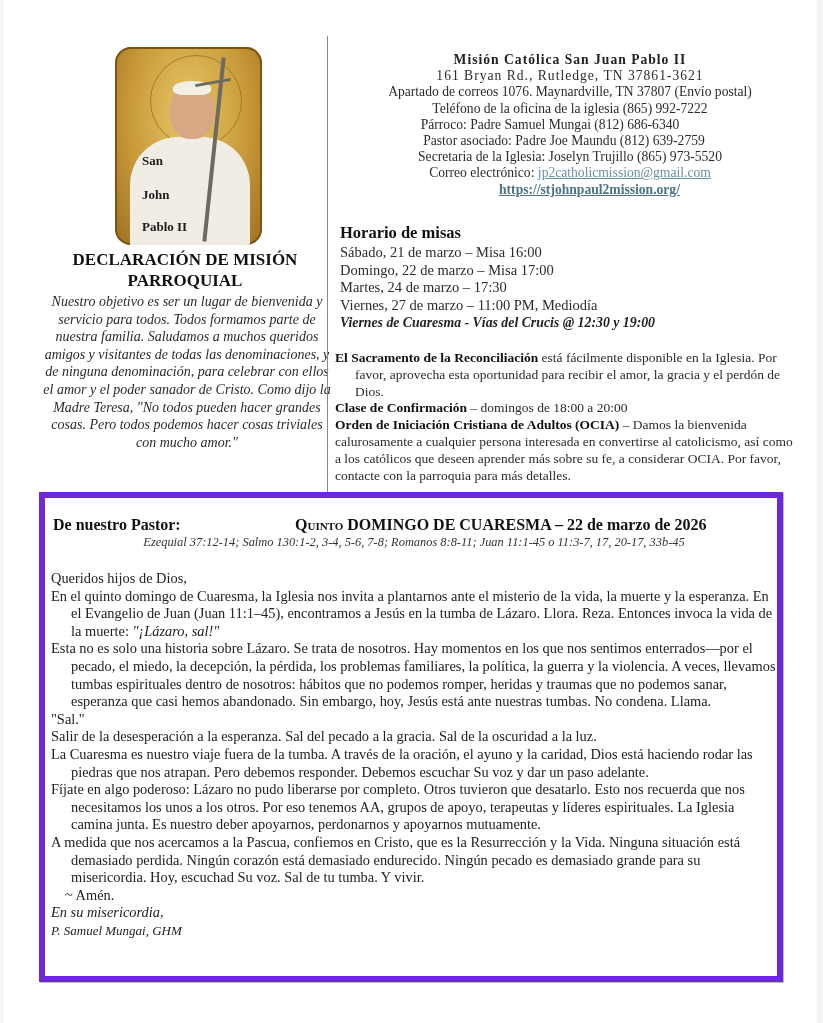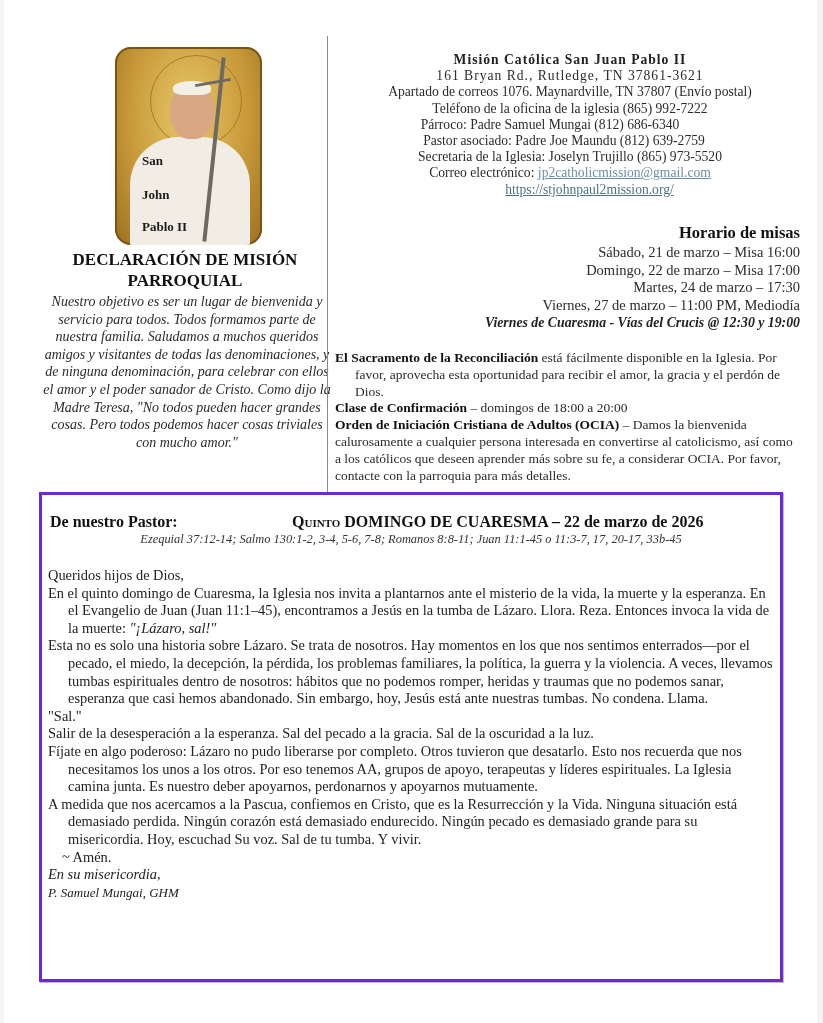--- a/index.html
+++ b/index.html
@@ -33,33 +33,33 @@
 
   .vdivider { position:absolute; left:327px; top:36px; width:1px; height:456px; background:#8a8a8a; }
 
   
   .contact { position:absolute; left:340px; top:52px; width:460px; text-align:center; font-size:13.6px; line-height:16.2px; color:#2b2b2b; }
   .contact .org { font-weight:bold; letter-spacing:1px; font-size:13.6px; color:#222; }
   .contact .addr { letter-spacing:1px; }
   .contact .indent-a { position:relative; left:-20px; }
   .contact .indent-b { position:relative; left:-6px; }
   .contact .email { color:#6b8fa3; text-decoration:underline; }
-  .contact .web { color:#4d7185; font-weight:normal; text-decoration:underline;padding-left:39px; }
+  .contact .web { color:#4d7185; font-weight:bold; text-decoration:underline;padding-left:39px; }
 
-  .mass { position:absolute; left:340px; top:222px; width:460px; text-align:right; font-size:14.5px; line-height:17.6px; color:#2b2b2b; }
+  .mass { position:absolute; left:340px; top:222px; width:460px; text-align:left; font-size:14.5px; line-height:17.6px; color:#2b2b2b; }
   .mass .mass-title { font-weight:bold; font-size:16.5px; line-height:22px; color:#111; }
   .mass .lent { font-weight:bold; font-style:italic; font-size:13.8px; color:#222; }
 
   .notices { position:absolute; left:335px; top:350px; width:460px; font-size:13.5px; line-height:16.8px; color:#2b2b2b; }
   .notices p { margin:0; }
   .notices .hang { padding-left:20px; text-indent:-20px; }
   .notices b { color:#111; }
 
   
-  .pastor-box { position:absolute; left:39px; top:492px; width:744px; height:490px; border:3px solid #6d28d9;
+  .pastor-box { position:absolute; left:39px; top:492px; width:744px; height:490px; border:6px solid #6d28d9;
                 box-shadow: 1px 1px 0 #bdbdbd; background:#fff; box-sizing:border-box; }
   .pastor-head { position:absolute; left:8px; top:18px; width:720px; font-weight:bold; font-size:16px; color:#111; }
   .pastor-head .from { position:absolute; left:0; top:0; }
   .pastor-head .sunday { position:absolute; left:242px; top:0; }
   .smallcaps { font-variant:small-caps; }
   .readings { position:absolute; left:0; top:37px; width:738px; text-align:center; font-style:italic; font-size:12.4px; color:#333; }
   .letter { position:absolute; left:6px; top:72px; width:728px; font-size:14.4px; line-height:17.6px; color:#222; }
   .letter p { margin:0; }
   .letter .hang { padding-left:20px; text-indent:-20px; }
   .letter .amen { padding-left:14px; }
@@ -123,19 +123,20 @@
     <span class="from">De nuestro Pastor:</span>
     <span class="sunday"><span class="smallcaps">Quinto</span><span> DOMINGO DE CUARESMA – 22 de marzo de 2026</span></span>
   </div>
   <div class="readings">Ezequial 37:12-14; Salmo 130:1-2, 3-4, 5-6, 7-8; Romanos 8:8-11; Juan 11:1-45 o 11:3-7, 17, 20-17, 33b-45</div>
   <div class="letter">
     <p>Queridos hijos de Dios,</p>
     <p class="hang"><span>En el quinto domingo de Cuaresma, la Iglesia nos invita a plantarnos ante el misterio de la vida, la muerte y la esperanza. En el Evangelio de Juan (Juan 11:1–45), encontramos a Jesús en la tumba de Lázaro. Llora. Reza. Entonces invoca la vida de la muerte: </span><span class="it">"¡Lázaro, sal!"</span></p>
     <p class="hang">Esta no es solo una historia sobre Lázaro. Se trata de nosotros. Hay momentos en los que nos sentimos enterrados—por el pecado, el miedo, la decepción, la pérdida, los problemas familiares, la política, la guerra y la violencia. A veces, llevamos tumbas espirituales dentro de nosotros: hábitos que no podemos romper, heridas y traumas que no podemos sanar, esperanza que casi hemos abandonado. Sin embargo, hoy, Jesús está ante nuestras tumbas. No condena. Llama.</p>
     <p class="hang">"Sal."</p>
     <p class="hang">Salir de la desesperación a la esperanza. Sal del pecado a la gracia. Sal de la oscuridad a la luz.</p>
+    <p class="hang">La Cuaresma es nuestro viaje fuera de la tumba. A través de la oración, el ayuno y la caridad, Dios está haciendo rodar las piedras que nos atrapan. Pero debemos responder. Debemos escuchar Su voz y dar un paso adelante.</p>
     <p class="hang">Fíjate en algo poderoso: Lázaro no pudo liberarse por completo. Otros tuvieron que desatarlo. Esto nos recuerda que nos necesitamos los unos a los otros. Por eso tenemos AA, grupos de apoyo, terapeutas y líderes espirituales. La Iglesia camina junta. Es nuestro deber apoyarnos, perdonarnos y apoyarnos mutuamente.</p>
     <p class="hang">A medida que nos acercamos a la Pascua, confiemos en Cristo, que es la Resurrección y la Vida. Ninguna situación está demasiado perdida. Ningún corazón está demasiado endurecido. Ningún pecado es demasiado grande para su misericordia. Hoy, escuchad Su voz. Sal de tu tumba. Y vivir.</p>
     <p class="amen">~ Amén.</p>
     <p class="it">En su misericordia,</p>
     <p class="sign">P. Samuel Mungai, GHM</p>
   </div>
 </div>
 
 </body></html>

